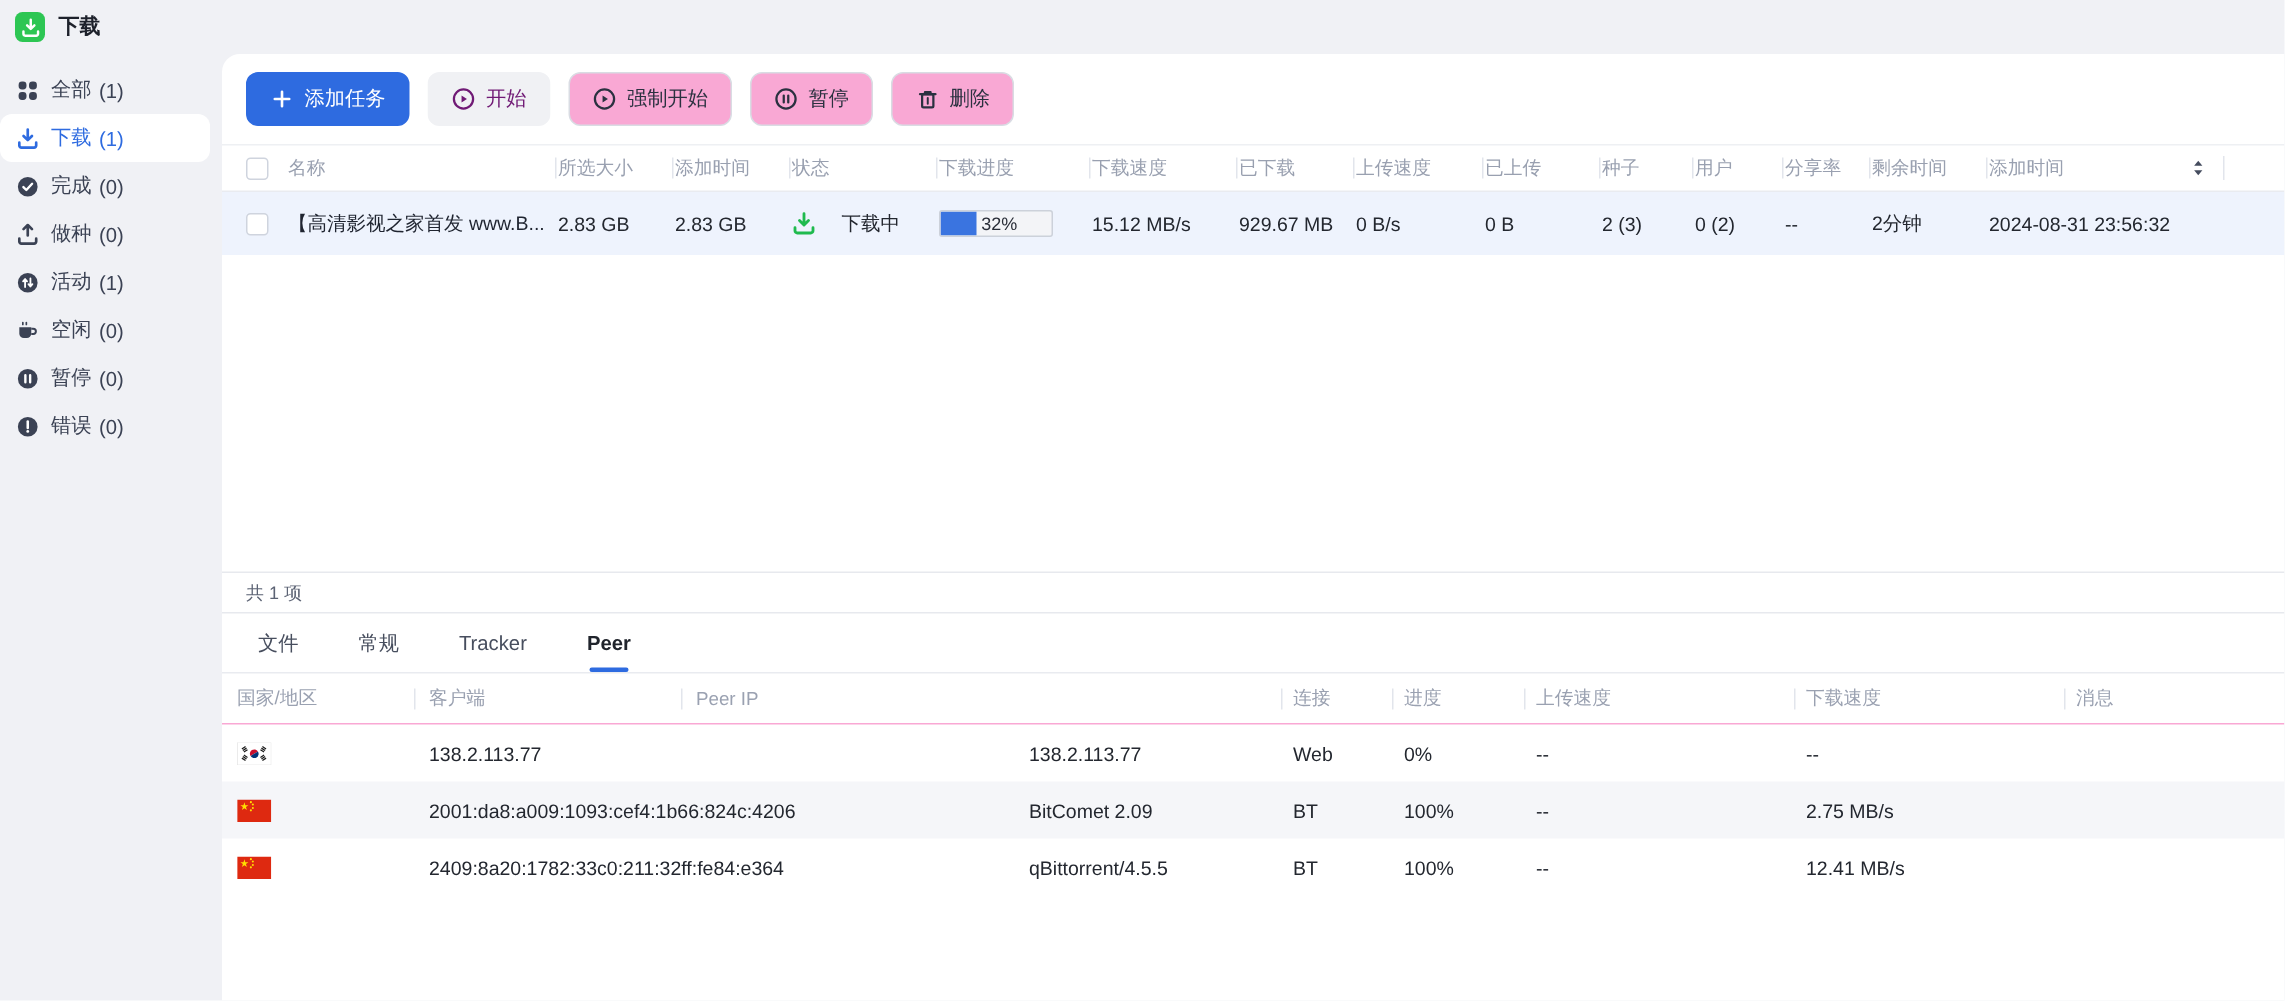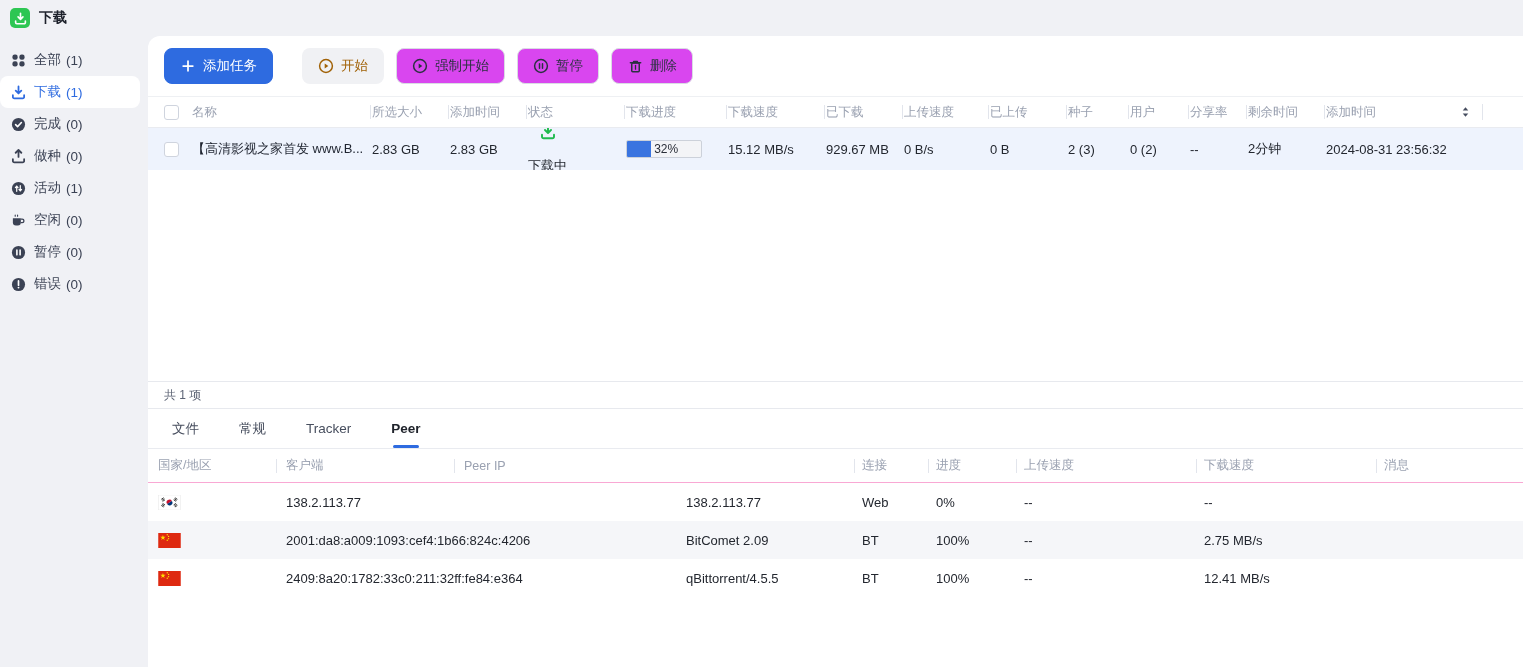--- a/index.html
+++ b/index.html
@@ -23,40 +23,40 @@
   .side-item .s-label { font-size:13.5px; }
   .side-item .s-count { font-size:13.5px; margin-left:5px; }
   .side-item.active { background:#ffffff; color:#2e6be0; }
   .side-item.active .s-icon { color:#2e6be0; }
 
   
   .main { position:absolute; left:148px; top:36px; right:0; bottom:0; background:#ffffff; border-top-left-radius:12px; display:flex; flex-direction:column; overflow:hidden; }
 
   
   .toolbar { height:60px; display:flex; align-items:center; padding-left:16px; gap:12px; flex:none; }
-  .btn { height:36px; display:flex; align-items:center; gap:7px; border-radius:8px; padding:0 15px; font-size:13.5px; cursor:pointer; border:1px solid transparent; background:#d946ef; color:#2b3140; white-space:nowrap; }
+  .btn { height:36px; display:flex; align-items:center; gap:7px; border-radius:8px; padding:0 15px; font-size:13.5px; cursor:pointer; border:1px solid transparent; background:#f9a8d4; color:#2b3140; white-space:nowrap; }
   .btn .b-icon { width:16px; height:16px; display:flex; align-items:center; justify-content:center; }
   .btn-primary { background:#2e6be0; color:#fff; border-color:#2e6be0; }
-  .btn-disabled { background:#f0f1f4; color:#a16207; cursor:default;margin-left:17px; }
+  .btn-disabled { background:#f0f1f4; color:#701a75; cursor:default; }
   .btn-outline { border-color:#d9dce3; }
 
   
   .t-header { height:32px; display:flex; align-items:center; border-top:1px solid #eef0f3; border-bottom:1px solid #e9ebf0; color:#99a0b0; font-size:12.5px; flex:none; }
   .t-row { height:42px; display:flex; align-items:center; background:#eef3fd; flex:none; }
   .cell { display:flex; align-items:center; height:100%; position:relative; padding-right:8px; overflow:hidden; white-space:nowrap; }
   .hdr .div::before { content:""; position:absolute; left:0; top:50%; transform:translateY(-50%); width:1px; height:14px; background:#e2e5ec; }
   .mc-check{width:44px; padding-left:16px;} .mc-name{width:178px;} .mc-selsize{width:78px; padding-left:2px;}
   .mc-filesize{width:78px; padding-left:2px;} .mc-status{width:98px; padding-left:2px;} .mc-progress{width:102px; padding-left:2px;}
   .mc-dspeed{width:98px; padding-left:2px;} .mc-dl{width:78px; padding-left:2px;} .mc-uspeed{width:86px; padding-left:2px;}
   .mc-ul{width:78px; padding-left:2px;} .mc-seeds{width:62px; padding-left:2px;} .mc-users{width:60px; padding-left:2px;}
   .mc-share{width:58px; padding-left:2px;} .mc-remain{width:78px; padding-left:2px;} .mc-added{width:132px; padding-left:2px;}
   .mc-sort{flex:1; padding-left:2px;}
   .checkbox { width:15px; height:15px; border:1px solid #cfd4de; border-radius:3px; background:#fff; display:inline-block; cursor:pointer; }
   .t-row .mc-name { color:#1f2430; }
-  .status-wrap { display:flex; align-items:center; gap:17px; color:#23272f;flex-direction:column; }
+  .status-wrap { display:flex; align-items:center; gap:17px; color:#23272f; }
   .status-wrap .st-icon { width:16px; height:16px; color:#1fba4e; display:flex; }
   .progress { width:76px; height:18px; border:1px solid #ccd1da; background:#f3f4f7; border-radius:2px; position:relative; overflow:hidden; }
   .progress .fill { position:absolute; left:0; top:0; bottom:0; background:#3a74e0; }
   .progress .p-label { position:absolute; left:34%; top:50%; transform:translateY(-50%); font-size:12px; color:#2a2e38; padding-left:2px; }
   .sorter { width:14px; height:14px; display:flex; align-items:center; justify-content:center; color:#454c5e; cursor:pointer; }
   .hdr-end-div { width:1px; height:16px; background:#e2e5ec; margin-left:10px; }
 
   .spacer { flex:1; background:#fff; }
 
   

